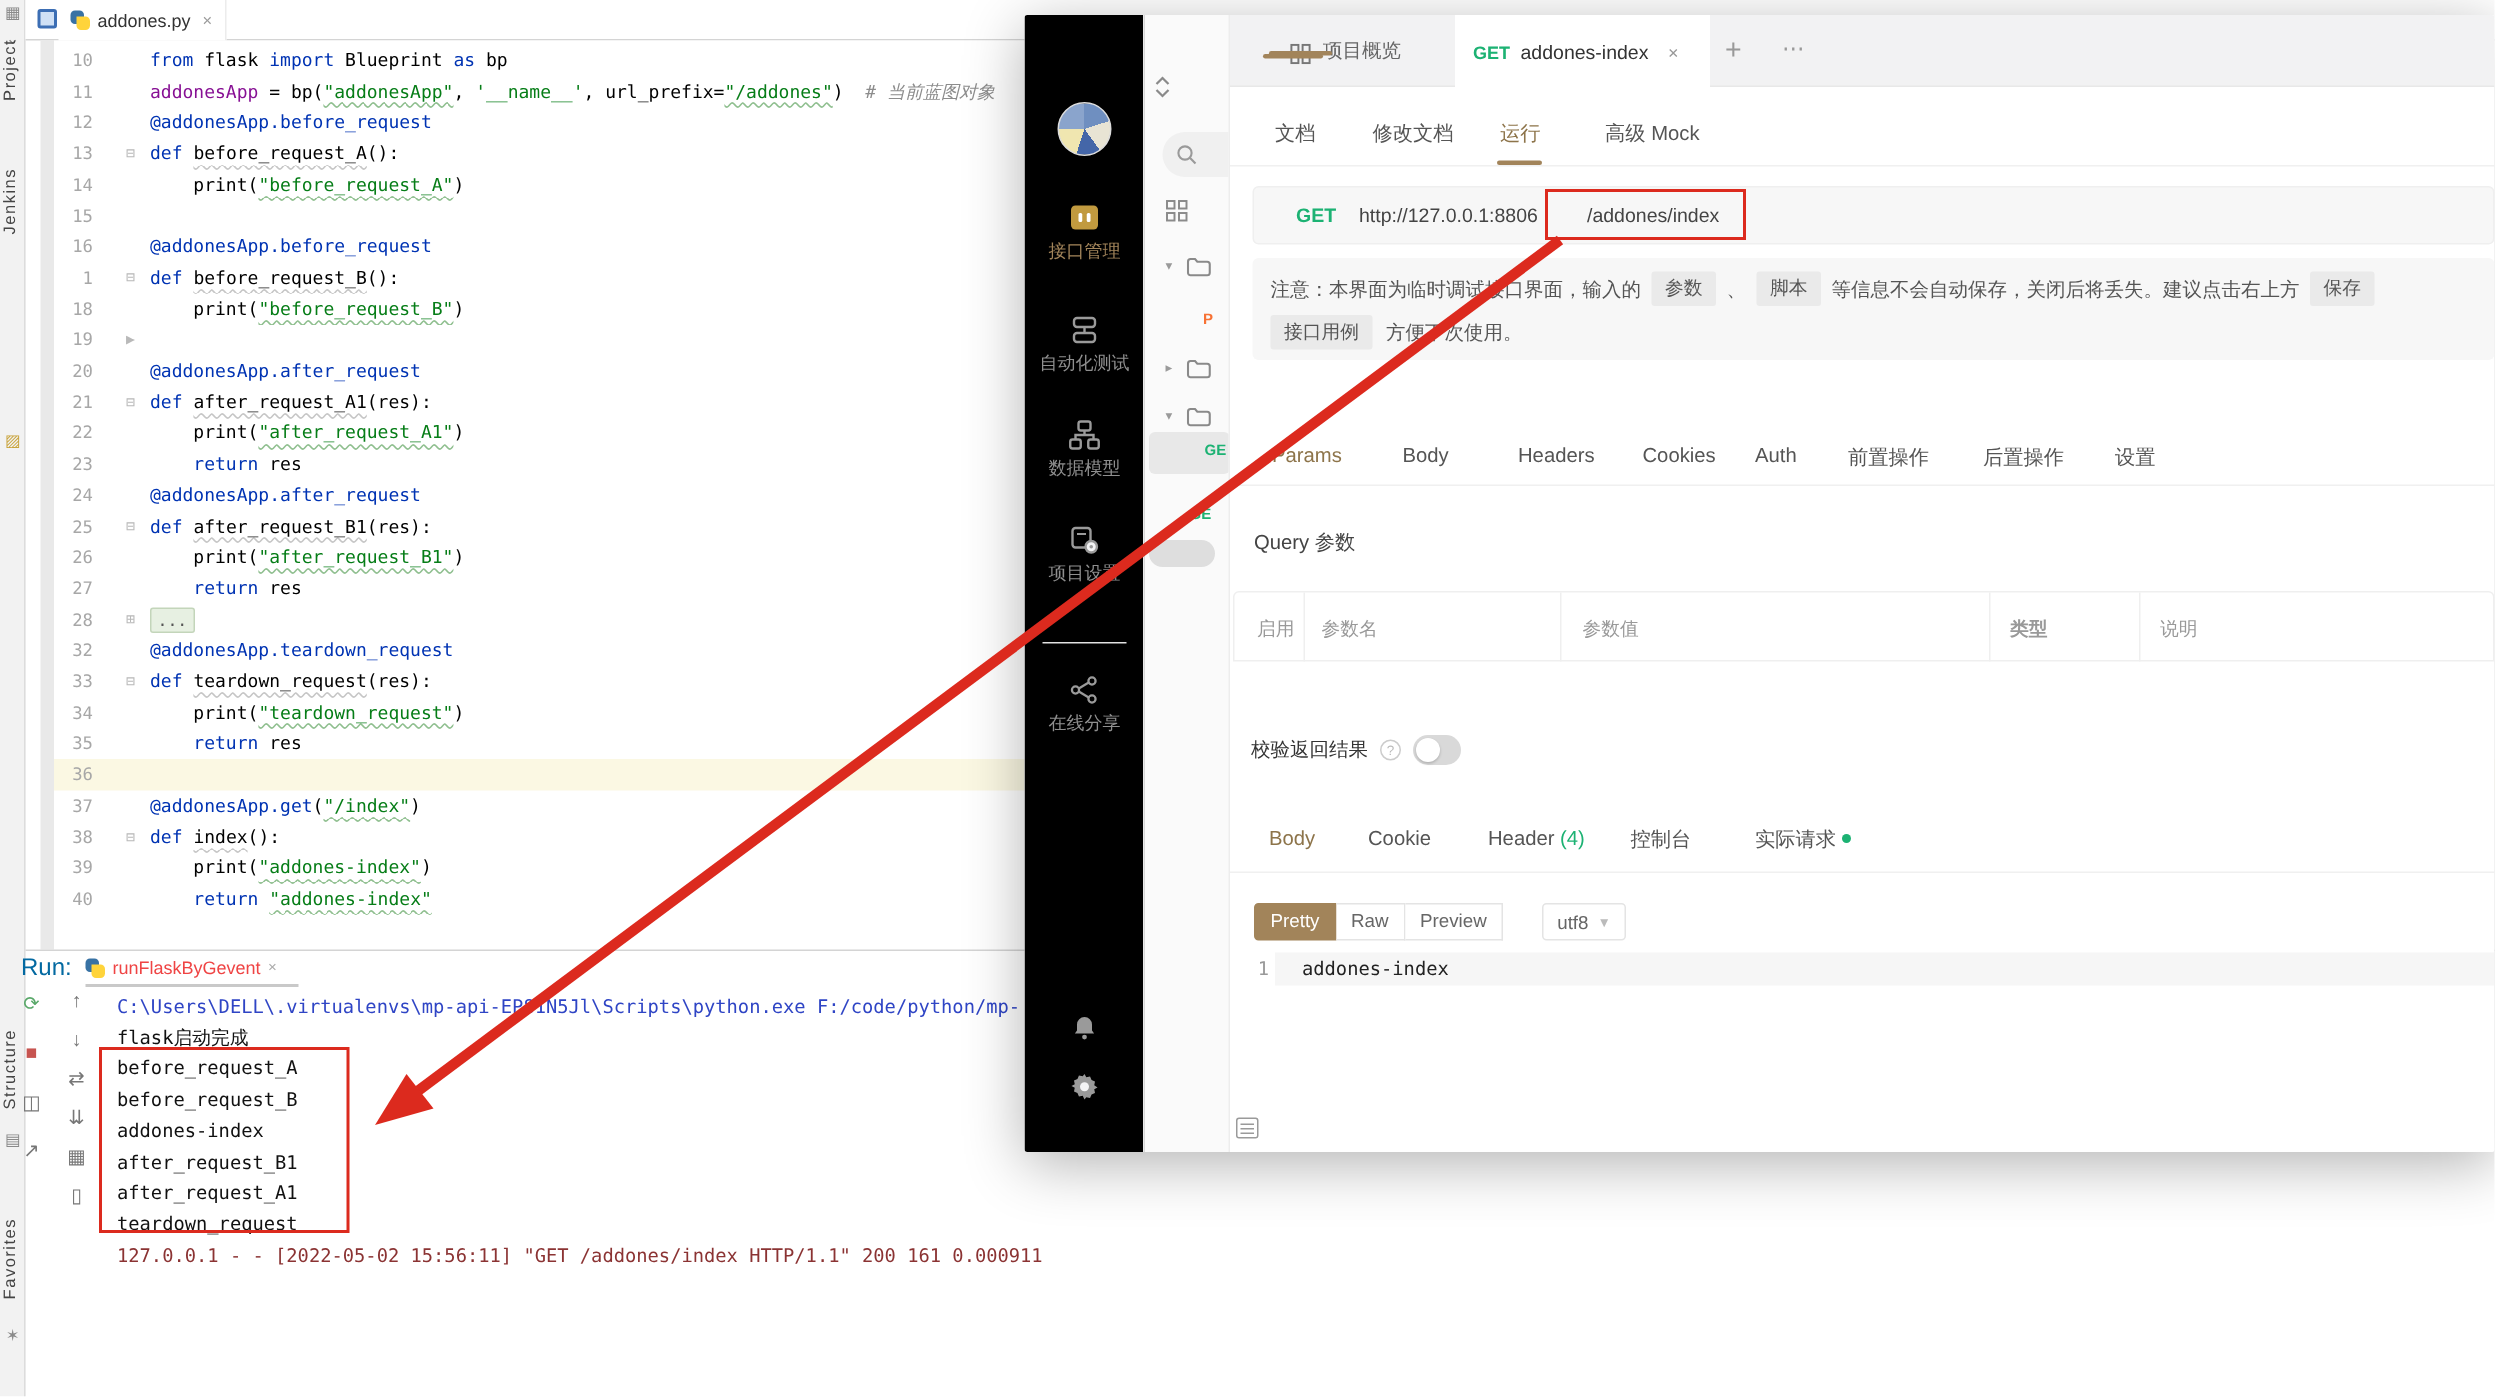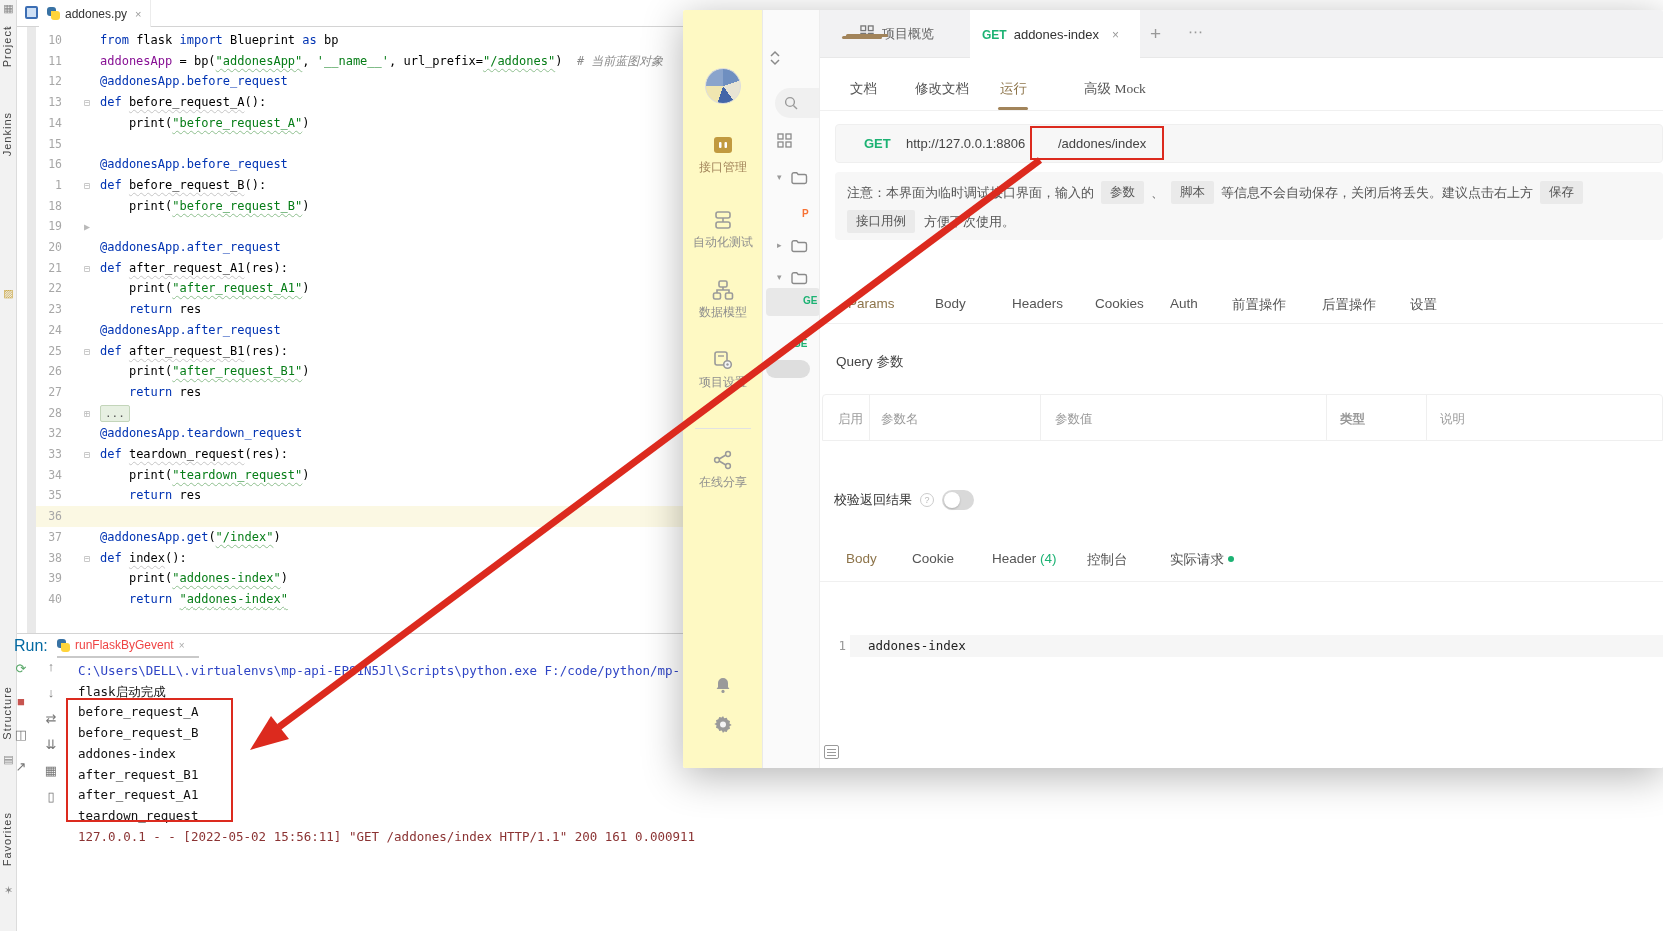--- a/index.html
+++ b/index.html
@@ -44,21 +44,21 @@
   .run-tab .t-label{font-size:12px;color:#ef4444;}
   .run-tab .t-close{font-size:10px;color:#aaa;}
   .run-tab-underline{position:absolute;left:57px;top:656px;width:142px;height:2px;background:#c9c9c9;z-index:1;}
   .rt-icon{position:absolute;width:18px;height:18px;text-align:center;font-size:13px;line-height:18px;color:#777;z-index:1;}
   .console{position:absolute;left:78px;top:660px;z-index:1;font-family:"DejaVu Sans Mono",monospace;font-size:12.5px;}
   .con-row{position:absolute;left:0;height:21px;line-height:21px;white-space:pre;}
   .con-sys{color:#2F45C5;} .con-out{color:#111;} .con-err{color:#8B3333;}
 
   
   .api-window{position:absolute;left:683px;top:10px;width:980px;height:758px;background:#fff;z-index:10;box-shadow:0 8px 40px rgba(0,0,0,.3);border-radius:2px;overflow:hidden;}
-  .sidebar{position:absolute;left:0;top:0;width:80px;height:758px;background:#fef9c3;border-right:1px solid #e9e9e9;}
+  .sidebar{position:absolute;left:0;top:0;width:80px;height:758px;background:#000000;border-right:1px solid #e9e9e9;}
   .avatar{position:absolute;left:22px;top:58px;width:36px;height:36px;border-radius:50%;background:conic-gradient(#6f8fc0 0 20%, #e8e4d4 20% 40%, #4466a8 40% 55%, #f0e6b0 55% 75%, #8aa4cc 75% 100%);border:1px solid #ddd;}
   .nav-item{position:absolute;left:0;width:80px;text-align:center;cursor:pointer;}
   .nav-item .nv-icon{display:block;margin:0 auto 4px;width:22px;height:20px;}
   .nav-item .nv-label{font-size:12px;color:#8f8f8f;display:block;}
   .nav-item.active .nv-label{color:var(--accent);}
   .sb-divider{position:absolute;left:12px;top:418px;width:56px;height:1px;background:#e2e2e2;}
   .sb-bottom{position:absolute;left:0;width:80px;text-align:center;color:#9a9a9a;}
 
   .tree{position:absolute;left:80px;top:0;width:57px;height:758px;background:#fafafa;border-right:1px solid #ededed;overflow:hidden;}
   .unfold{position:absolute;left:6px;top:40px;color:#8a8a8a;}
@@ -66,21 +66,21 @@
   .search-pill svg{position:absolute;left:9px;top:8px;}
   .tree-row{position:absolute;left:0;width:57px;height:20px;}
   .caret{position:absolute;left:14px;font-size:9px;color:#9a9a9a;}
   .tree-sel{position:absolute;left:3px;top:278px;width:54px;height:28px;background:#e8e8e8;border-radius:4px;}
   .tree-pill{position:absolute;left:3px;top:350px;width:44px;height:18px;background:#dedede;border-radius:9px;}
   .m-get{color:var(--green);font-size:10px;font-weight:bold;}
   .m-post{color:#F77234;font-size:10px;font-weight:bold;}
 
   .main{position:absolute;left:137px;top:0;width:843px;height:758px;background:#fff;}
   .wtabs{position:absolute;left:0;top:0;width:843px;height:48px;background:#f2f2f3;border-bottom:1px solid #e8e8e8;}
-  .wtab-overview{position:absolute;left:40px;top:15px;display:flex;align-items:flex-start;gap:8px;color:#666;font-size:13px;cursor:pointer;}
+  .wtab-overview{position:absolute;left:40px;top:15px;display:flex;align-items:flex-end;gap:8px;color:#666;font-size:13px;cursor:pointer;}
   .wtab-active{position:absolute;left:150px;top:0;width:170px;height:49px;background:#fff;display:flex;align-items:center;gap:7px;padding:0 12px;cursor:pointer;}
   .wtab-active .method{color:var(--green);font-weight:bold;font-size:12px;}
   .wtab-active .name{font-size:13px;color:#333;}
   .wtab-active .t-close{color:#999;font-size:12px;margin-left:6px;}
   .wtab-plus{position:absolute;left:330px;top:13px;font-size:19px;color:#999;cursor:pointer;}
   .wtab-more{position:absolute;left:368px;top:13px;font-size:15px;color:#999;letter-spacing:1px;cursor:pointer;}
 
   .subtabs{position:absolute;left:0;top:68px;width:843px;height:33px;border-bottom:1px solid #f0f0f0;}
   .subtab{position:absolute;top:2px;font-size:13.5px;color:#555;cursor:pointer;white-space:nowrap;}
   .subtab.active{color:#8d744a;}
@@ -362,21 +362,21 @@
           <span class="t-close">×</span>
         </div>
         <span class="wtab-plus">+</span>
         <span class="wtab-more">⋯</span>
       </div>
 
       <div class="subtabs" id="subtabs">
           <span class="subtab" style="left: 30px;">文档</span>
           <span class="subtab" style="left: 95px;">修改文档</span>
           <span class="subtab active" style="left: 180px;">运行</span>
-          <span class="subtab" style="left: 264px; font-family: Liberation Serif, serif;">高级 Mock</span>
+          <span class="subtab" style="left: 250px;">高级 Mock</span>
           <span class="subtab-underline" style="left: 178px; width: 30px;"></span>
         </div>
 
       <div class="urlbar">
         <span class="method">GET</span>
         <span class="base">http://127.0.0.1:8806</span>
         <span class="path">/addones/index</span>
       </div>
 
       <div class="notice">
@@ -431,20 +431,29 @@
       <div class="restabs" id="restabs">
           <span class="restab active" style="left: 26px;"><span>Body</span></span>
           <span class="restab" style="left: 92px;"><span>Cookie</span></span>
           <span class="restab" style="left: 172px;"><span>Header </span><span class="cnt">(4)</span></span>
           <span class="restab" style="left: 267px;"><span>控制台</span></span>
           <span class="restab" style="left: 350px;"><span>实际请求</span><span class="resdot"></span></span>
         </div>
       <div class="restab-underline"></div>
       <div class="restabs-divider"></div>
 
+      <div class="viewbar" id="viewbar">
+          <span class="vmode active">Pretty</span>
+          <span class="vmode">Raw</span>
+          <span class="vmode">Preview</span>
+          <span class="encsel">
+            <span>utf8</span>
+            <span class="dn">▼</span>
+          </span>
+        </div>
 
       <div class="resline-bg"></div>
       <span class="resline-no">1</span>
       <span class="resline-tx">addones-index</span>
 
       <span class="bottom-ic"></span>
     </div>
   </div>
 
   <div class="anno-box" style="left:1030px;top:126px;width:134px;height:34px;"></div>

